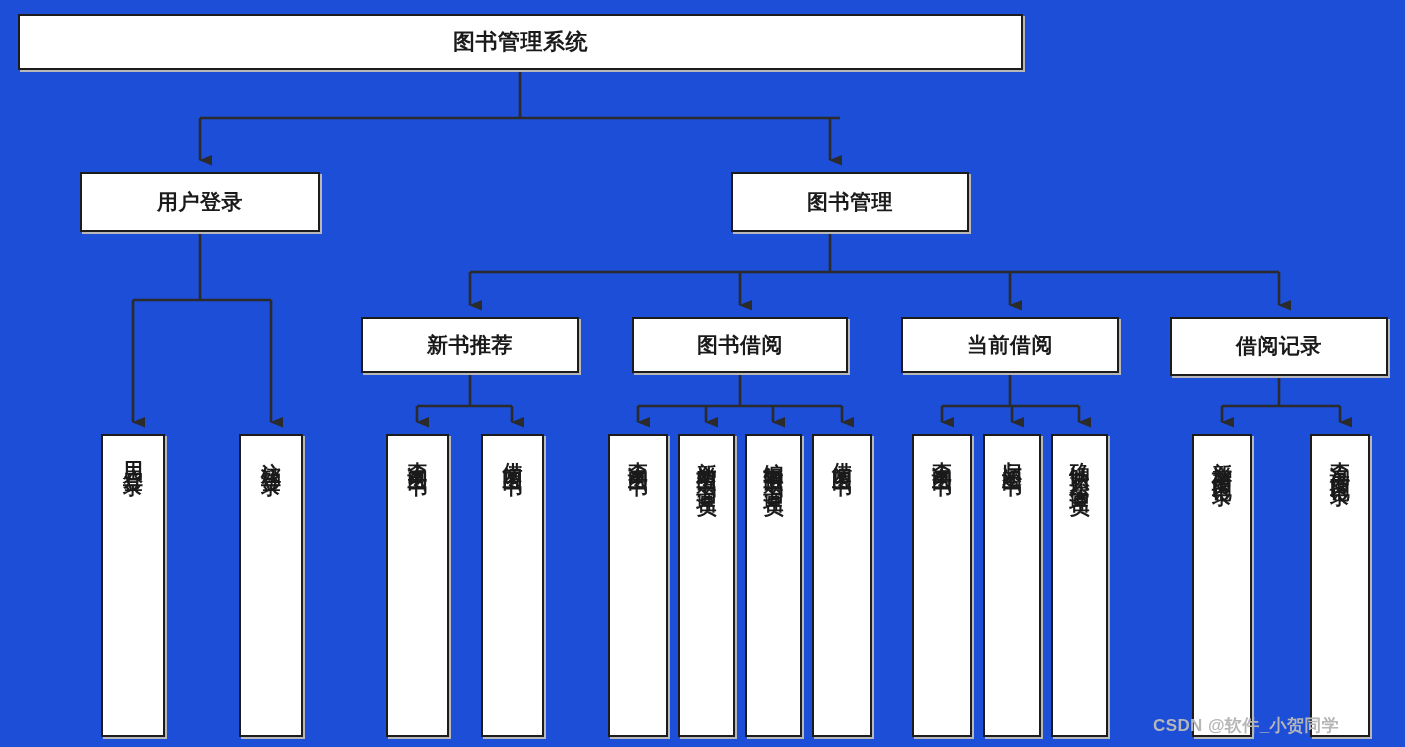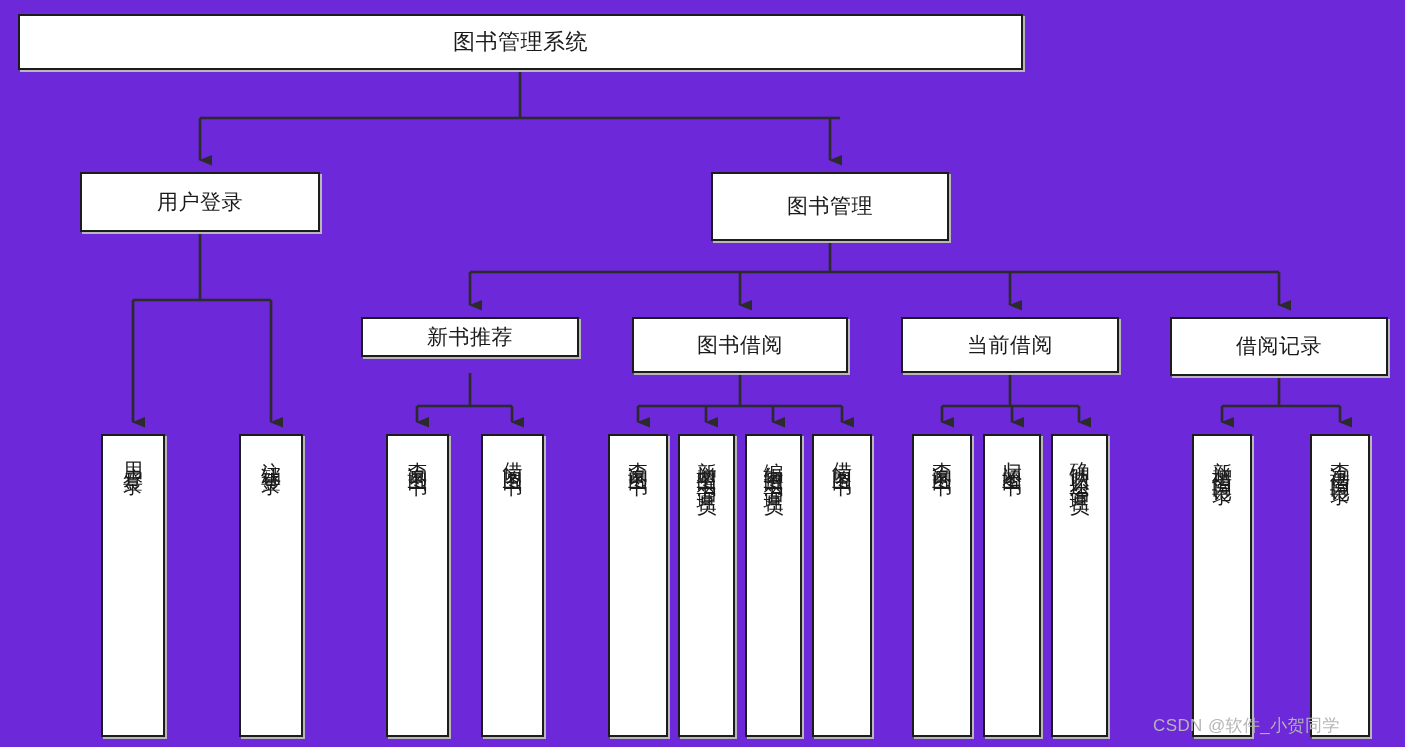--- a/index.html
+++ b/index.html
@@ -10,21 +10,22 @@
   body {
     width: 1405px;
     height: 747px;
     font-family: "Liberation Sans", "DejaVu Sans", sans-serif;
     overflow: hidden;
   }
   #canvas {
     position: relative;
     width: 1405px;
     height: 747px;
-    background: #6d28d9;
+    background: #1d4ed8;
+    font-weight: bold;
   }
   svg#wires {
     position: absolute;
     left: 0;
     top: 0;
     width: 1405px;
     height: 747px;
     pointer-events: none;
   }
   .node {
@@ -126,25 +127,25 @@
     </g>
   </svg>
 
   <div class="node horiz root" style="left: 18px; top: 14px; width: 1005px; height: 56px;">
     <span class="label">图书管理系统</span>
   </div>
 
   <div class="node horiz" style="left: 80px; top: 172px; width: 240px; height: 60px;">
     <span class="label">用户登录</span>
   </div>
-  <div class="node horiz" style="left: 711px; top: 172px; width: 238px; height: 69px;">
+  <div class="node horiz" style="left: 731px; top: 172px; width: 238px; height: 60px;">
     <span class="label">图书管理</span>
   </div>
 
-  <div class="node horiz" style="left: 361px; top: 317px; width: 218px; height: 40px;">
+  <div class="node horiz" style="left: 361px; top: 317px; width: 218px; height: 56px;">
     <span class="label">新书推荐</span>
   </div>
   <div class="node horiz" style="left: 901px; top: 317px; width: 218px; height: 56px;">
     <span class="label">当前借阅</span>
   </div>
   <div class="node horiz" style="left: 632px; top: 317px; width: 216px; height: 56px;">
     <span class="label">图书借阅</span>
   </div>
   <div class="node horiz" style="left: 1170px; top: 317px; width: 218px; height: 59px;">
     <span class="label">借阅记录</span>

